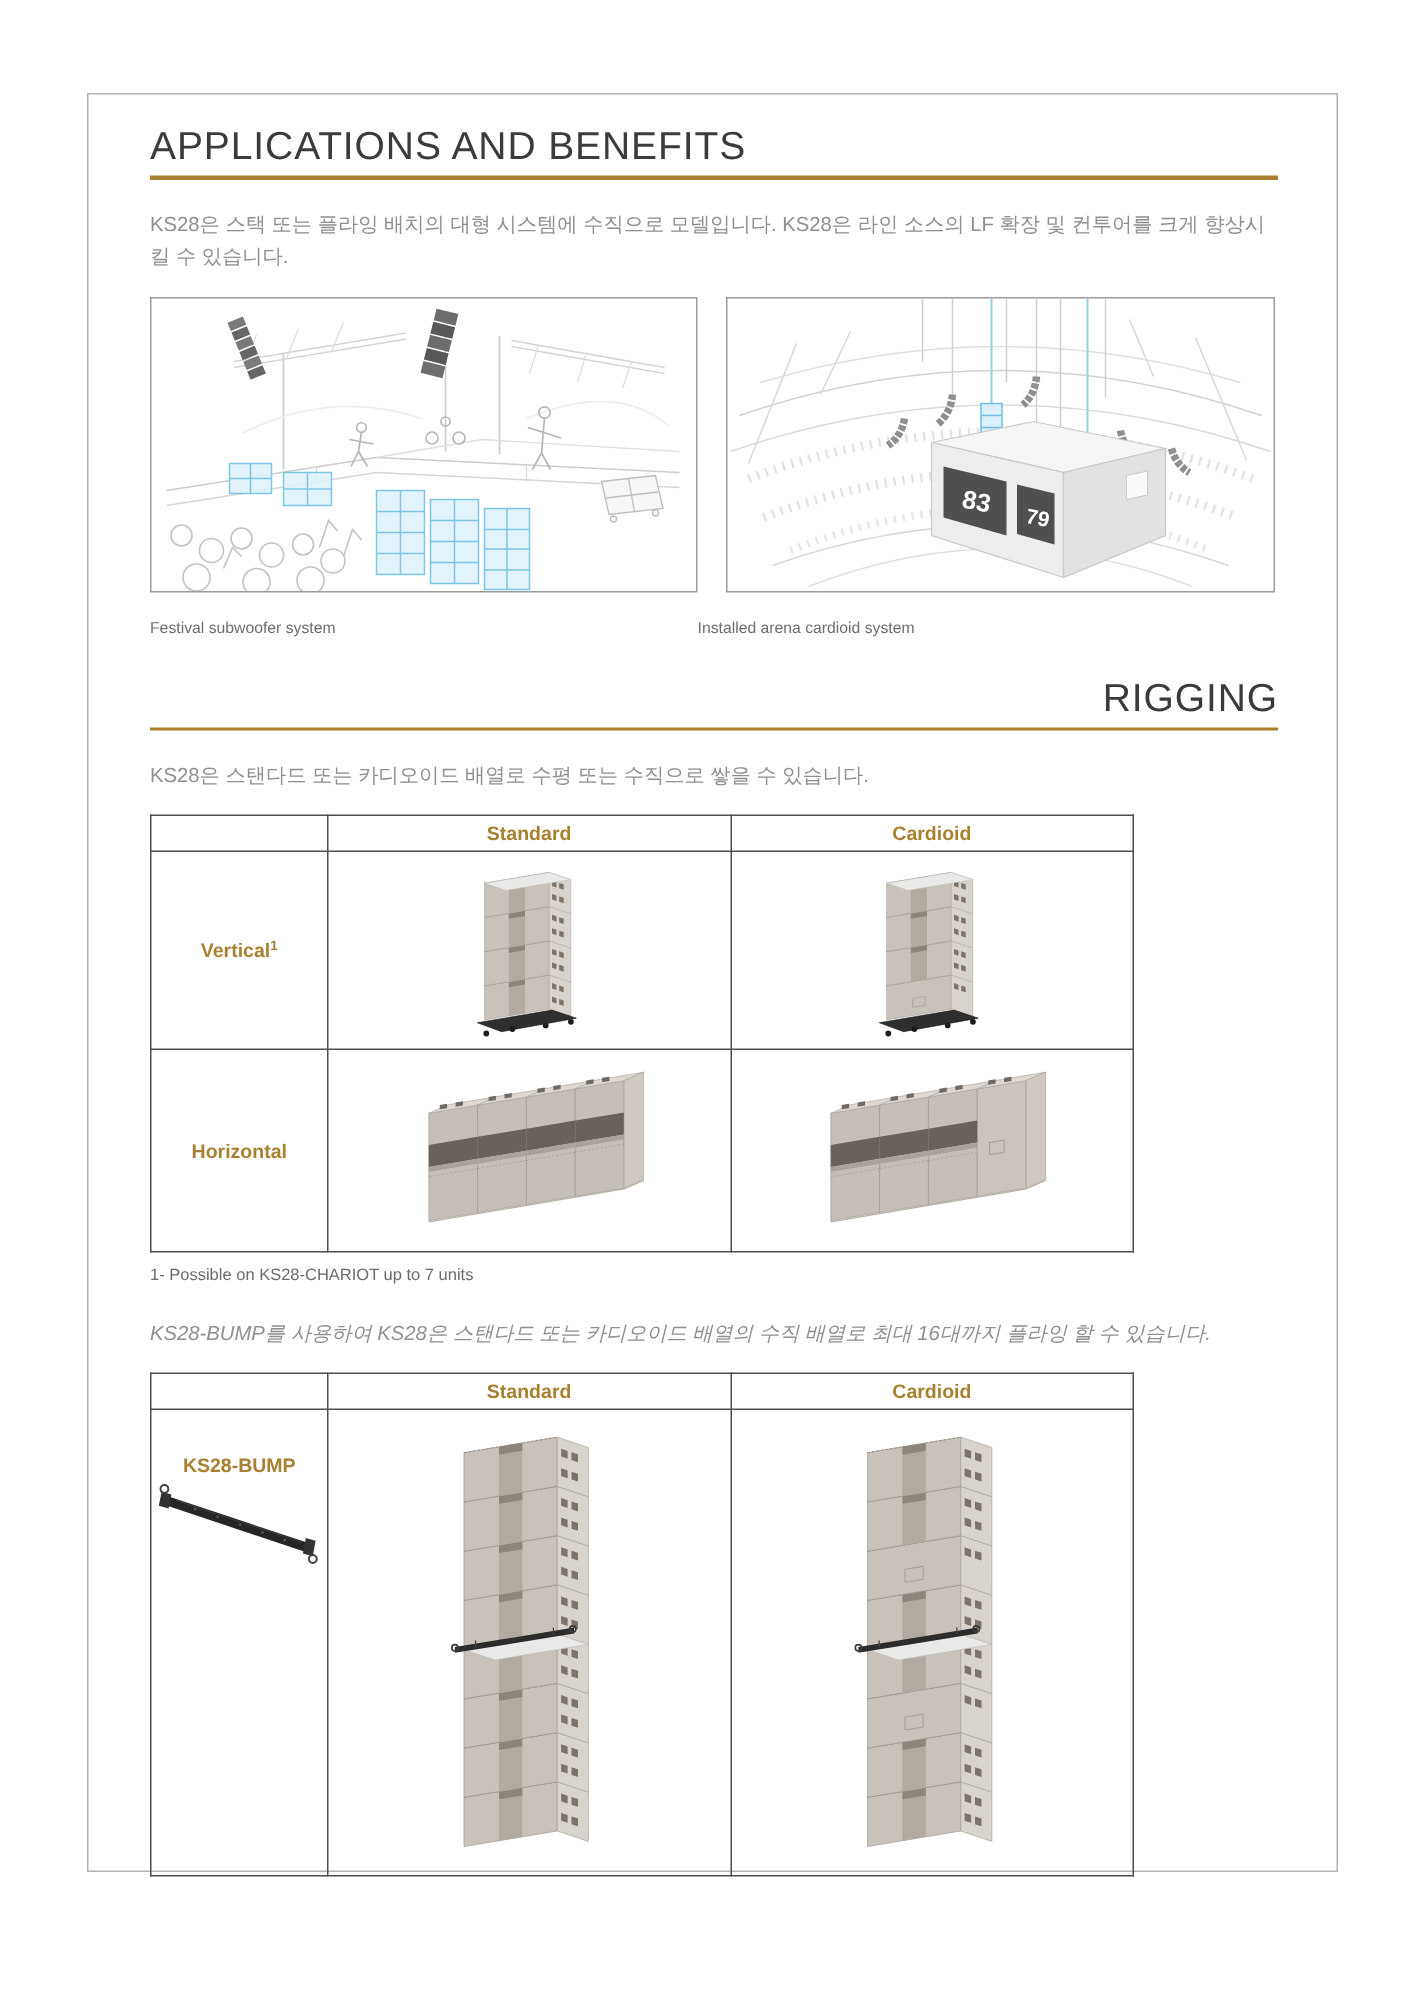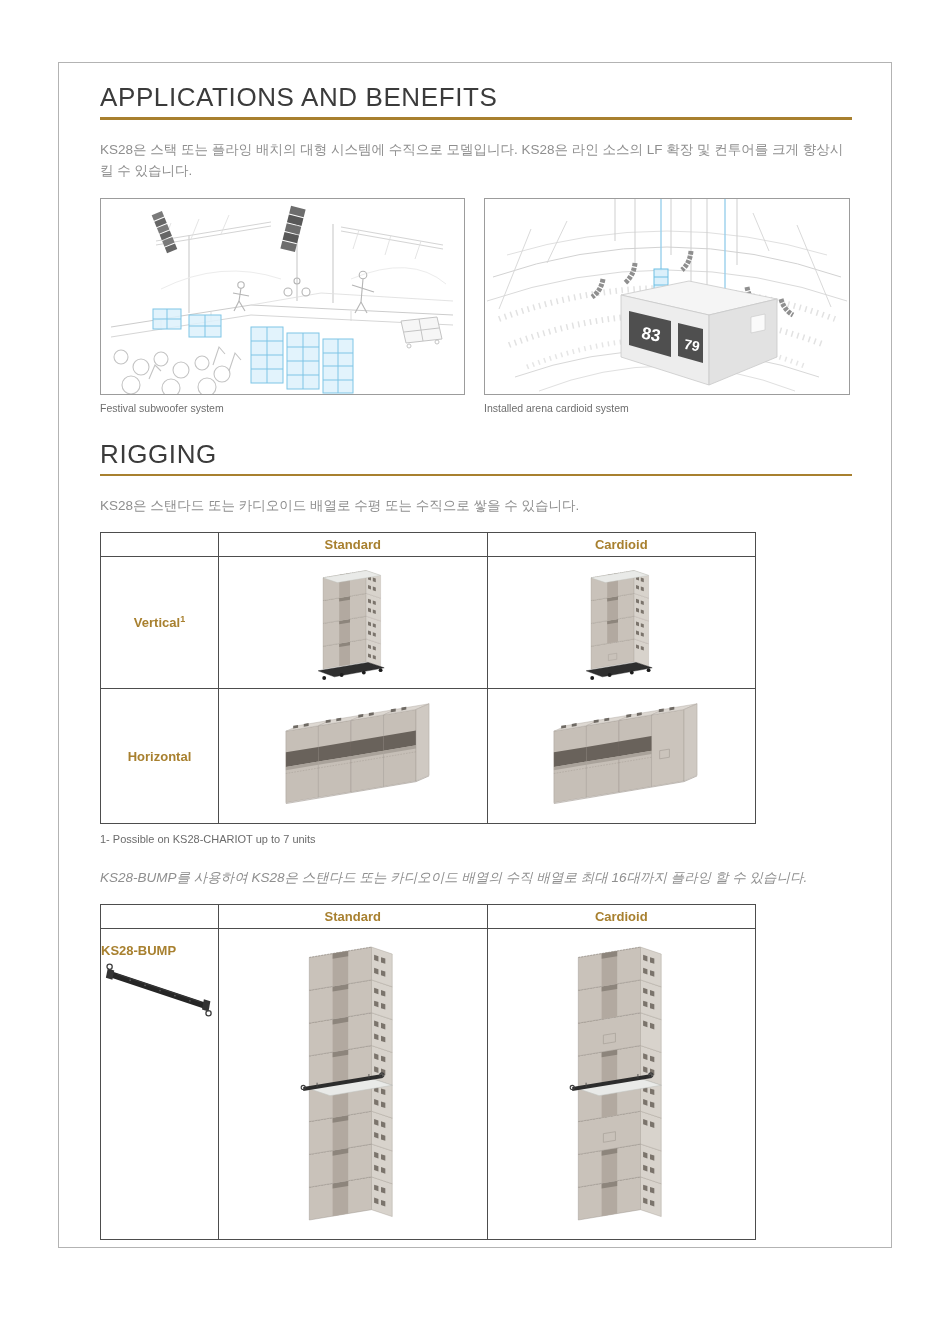--- a/index.html
+++ b/index.html
@@ -15,35 +15,35 @@
   .sec-title{
     margin:0;font-size:26px;font-weight:400;color:#3b3b3b;
     letter-spacing:0.6px;line-height:26px;
   }
   .gold-rule{height:2.5px;background:#a8802f;margin-top:7px;}
   .body-text{margin:19px 0 0 0;font-size:13.5px;line-height:21px;color:#8f8f8f;}
   .figures{display:flex;gap:19px;margin-top:17px;}
   .figbox{border:1px solid #9c9c9c;background:#fff;box-sizing:content-box;}
   .figbox.left{width:363px;height:195px;}
   .figbox.right{width:364px;height:195px;}
-  .captions{display:flex;gap:19px;margin-top:7px;}
+  .captions{display:flex;margin-top:18px;}
   .caption{font-size:10.5px;color:#6e6e6e;}
   .caption.left{width:365px;}
   .caption.right{width:366px;}
-  .sec2{margin-top:27px;}
+  .sec2{margin-top:27px;text-align:right;}
   .rig-table{border-collapse:collapse;width:656px;margin-top:16px;table-layout:fixed;}
   .rig-table td{border:1.5px solid #4d4d4d;padding:0;vertical-align:middle;text-align:center;}
   .rig-table .hdr{height:23px;font-size:13px;font-weight:700;color:#a8802f;}
   .rig-table .lbl{width:117px;font-size:13px;font-weight:700;color:#a8802f;}
   .rig-table .lbl sup{font-size:9px;}
   .r-vert{height:132px;}
   .r-horz{height:135px;}
   .r-bump{height:311px;}
   .bump-cell{vertical-align:top !important;}
-  .bump-label{margin-top:14px;font-size:13px;font-weight:700;color:#a8802f;text-align:left;}
+  .bump-label{margin-top:29px;font-size:13px;font-weight:700;color:#a8802f;text-align:center;}
   .bump-img{margin-top:8px;}
   .footnote{margin:9px 0 0 0;font-size:11px;color:#6b6b6b;}
   .bump-intro{margin-top:22px;font-style:italic;}
   svg{display:block;}
   .cellimg{margin:0 auto;}
   .hidden-defs{position:absolute;width:0;height:0;overflow:hidden;}
 </style>
 </head>
 <body>
 

